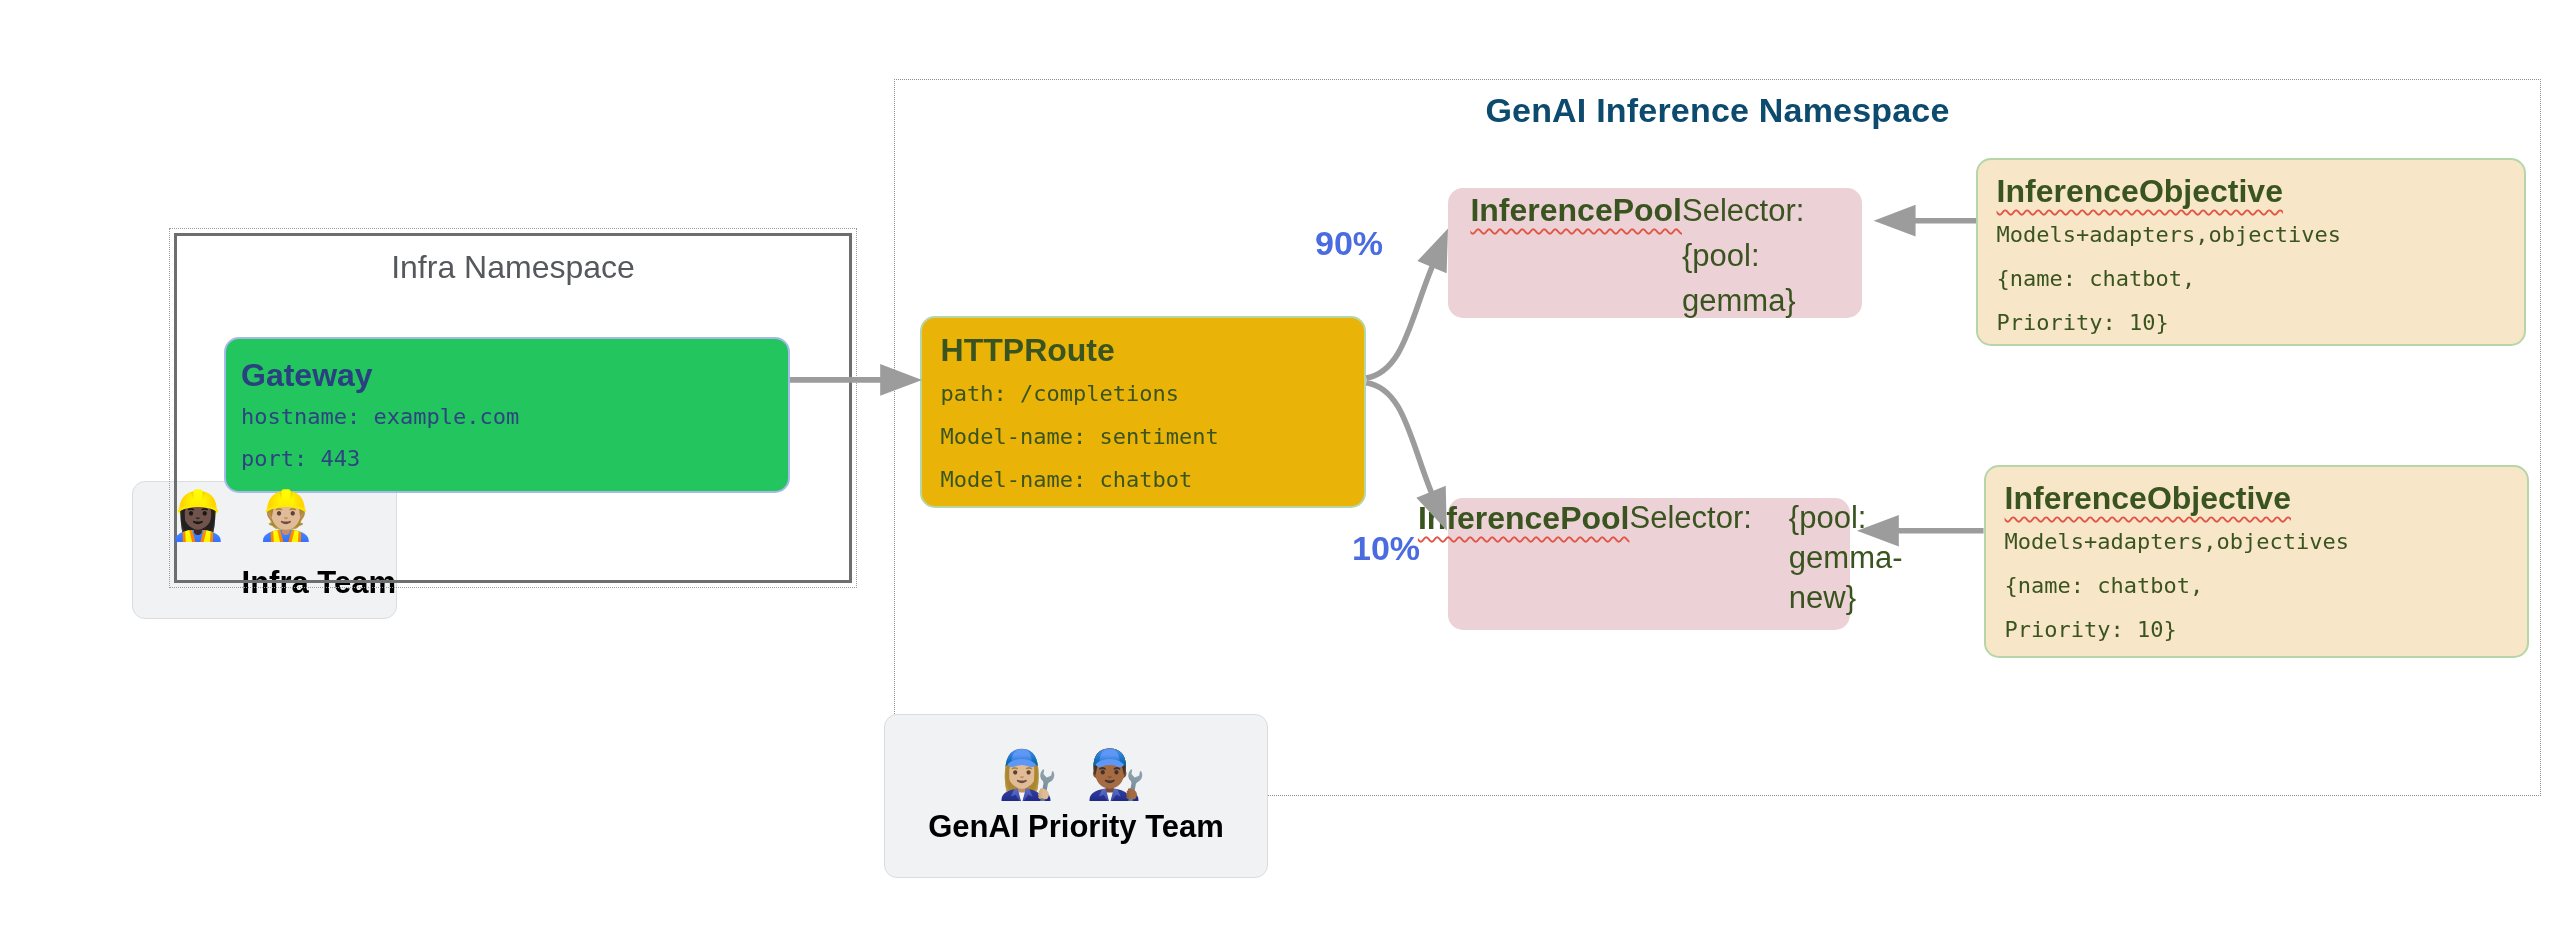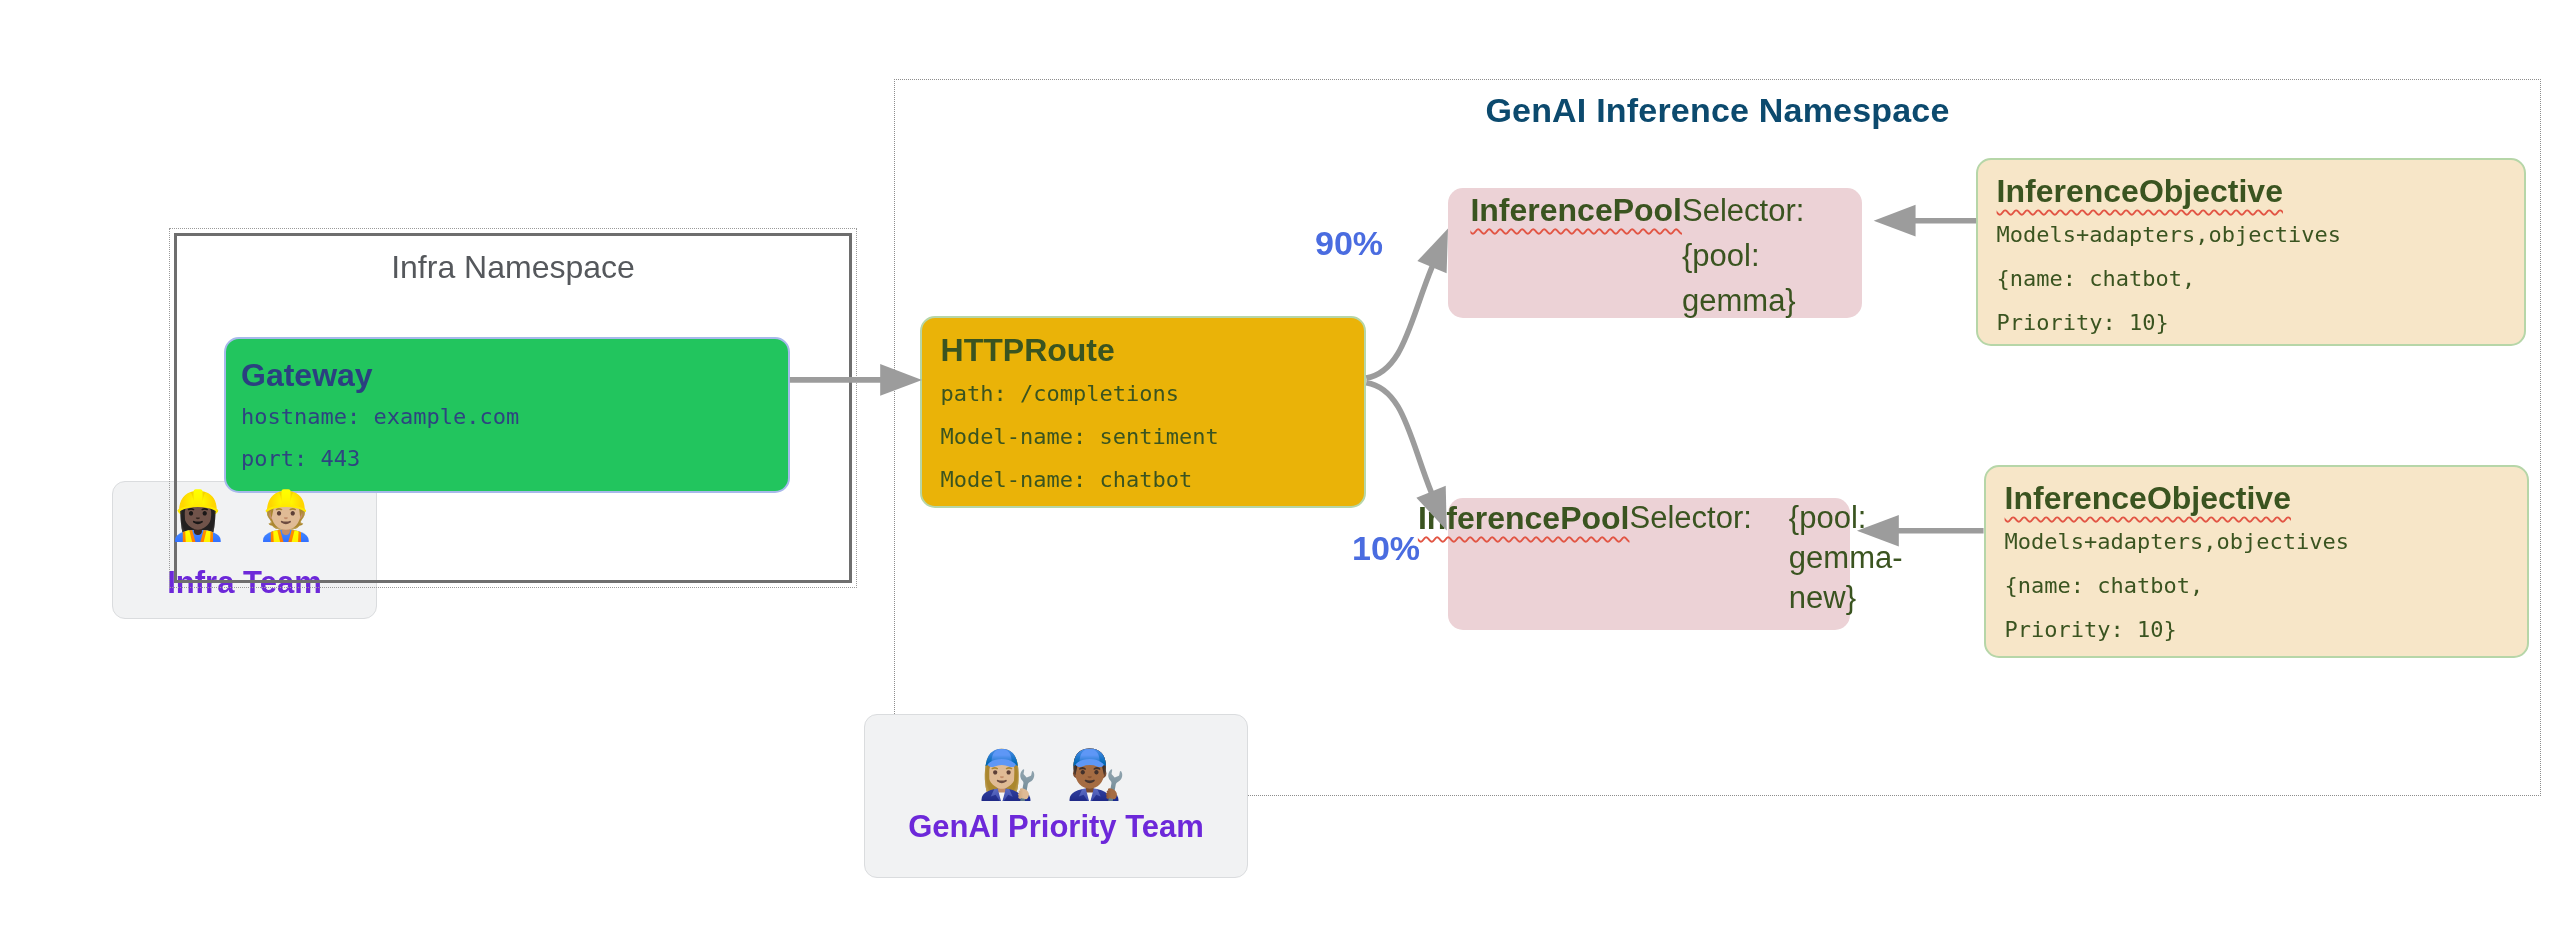--- a/index.html
+++ b/index.html
@@ -58,21 +58,21 @@
     display:inline-block;
     text-decoration:underline;
     text-decoration-style:wavy;
     text-decoration-color:#e25544;
     text-decoration-thickness:1.9px;
     text-underline-offset:6.5px;
   }
   
   .team{
     position:absolute;background:#f1f2f3;border:1.9px solid #dadcde;border-radius:13px;
-    box-sizing:border-box;text-align:center;color:#6d28d9;font-weight:bold;
+    box-sizing:border-box;text-align:right;color:#000000;font-weight:bold;margin-left:20px;
   }
   .team-infra{left:112px;top:481px;width:265px;height:138px;z-index:2;}
   .team-infra .team-label{position:absolute;left:0;right:0;bottom:17px;font-size:31px;}
   .team-genai{
     left:864px;top:714px;width:384px;height:164px;z-index:4;
     display:flex;flex-direction:column;align-items:center;justify-content:center;gap:5.6px;
   }
   .team-genai .team-label{font-size:31px;}
   .emoji-row{font-size:48px;line-height:56px;letter-spacing:7.5px;}
   .emoji-overlay{position:absolute;left:168px;top:488px;z-index:5;}

